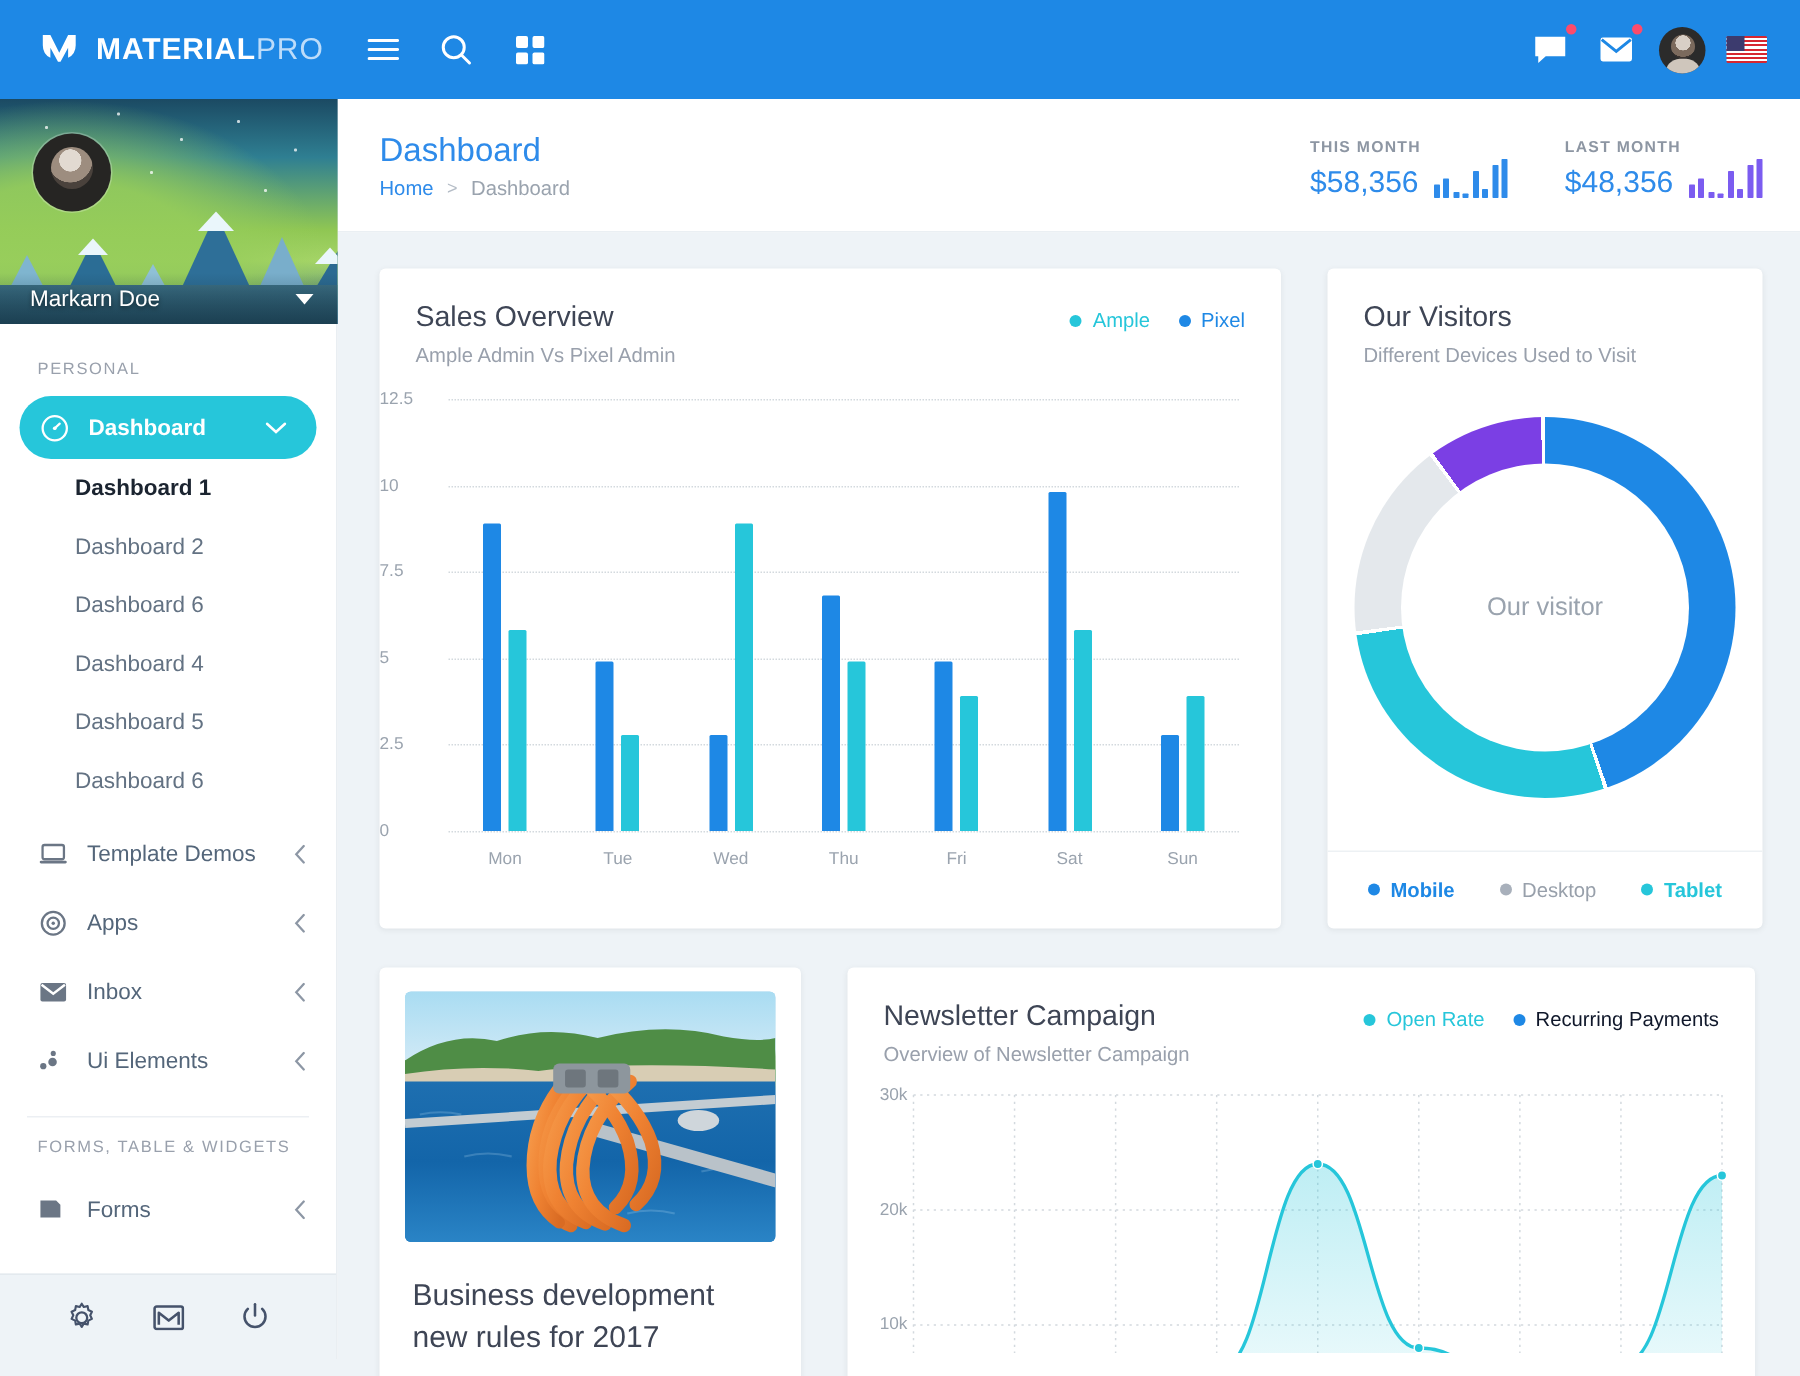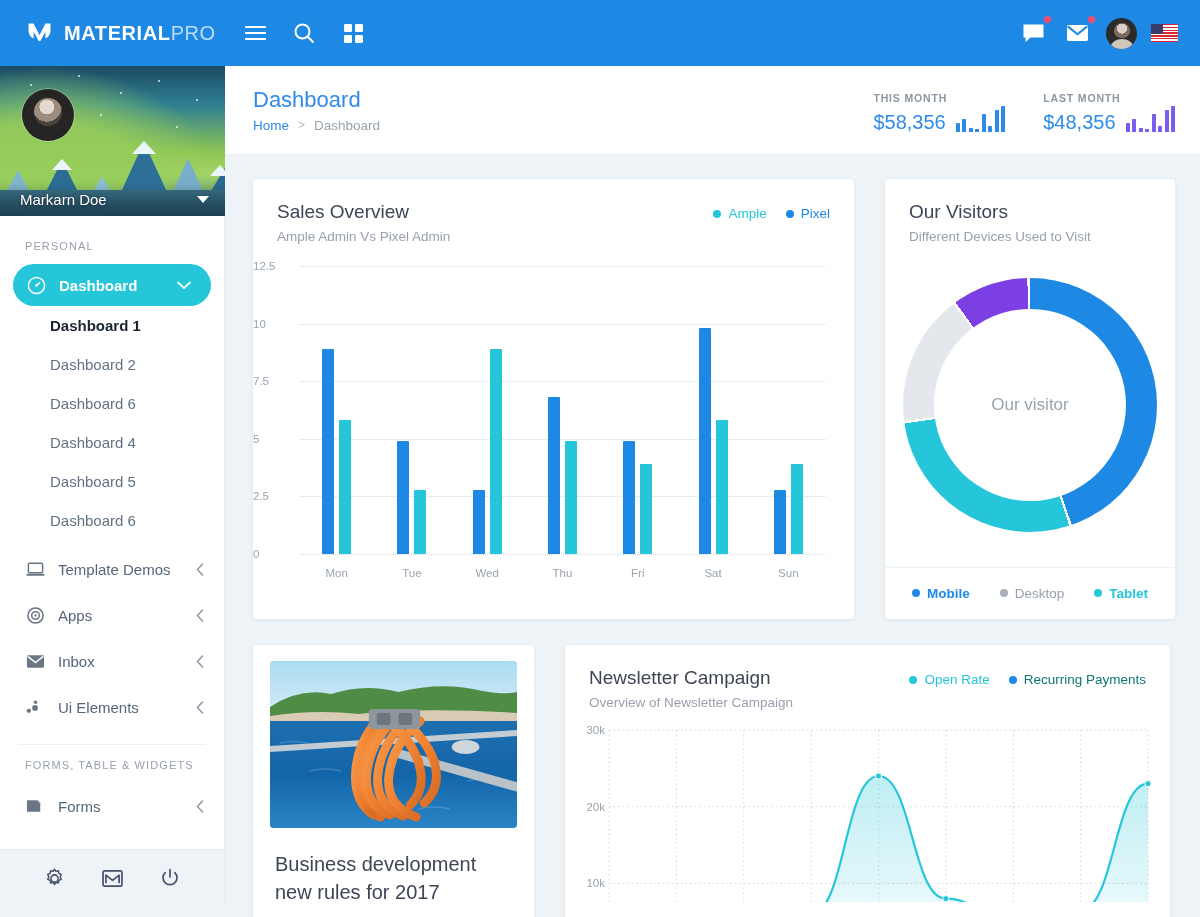--- a/index.html
+++ b/index.html
@@ -627,21 +627,21 @@
           <div class="card-title">Newsletter Campaign</div>
           <div class="card-sub">Overview of Newsletter Campaign</div>
         </div>
         <div class="legend">
           <span class="lg">
             <i class="dot" style="background:#26c6da"></i>
             <span style="color:#26c6da">Open Rate</span>
           </span>
           <span class="lg">
             <i class="dot" style="background:#1e88e5"></i>
-            <span style="color:#0f766e">Recurring Payments</span>
+            <span style="color:#0f172a">Recurring Payments</span>
           </span>
         </div>
       </div>
       <div class="linechart" id="linechart"><div class="lc-y" style="top: 161.333px;">10k</div><div class="lc-y" style="top: 84.6667px;">20k</div><div class="lc-y" style="top: 8px;">30k</div><svg width="605" height="180">
             <defs>
               <linearGradient id="ag0" x1="0" y1="0" x2="0" y2="1">
                 <stop offset="0" stop-color="#26c6da" stop-opacity="0.30"></stop>
                 <stop offset="1" stop-color="#26c6da" stop-opacity="0.04"></stop>
               </linearGradient>
               <linearGradient id="ag1" x1="0" y1="0" x2="0" y2="1">

